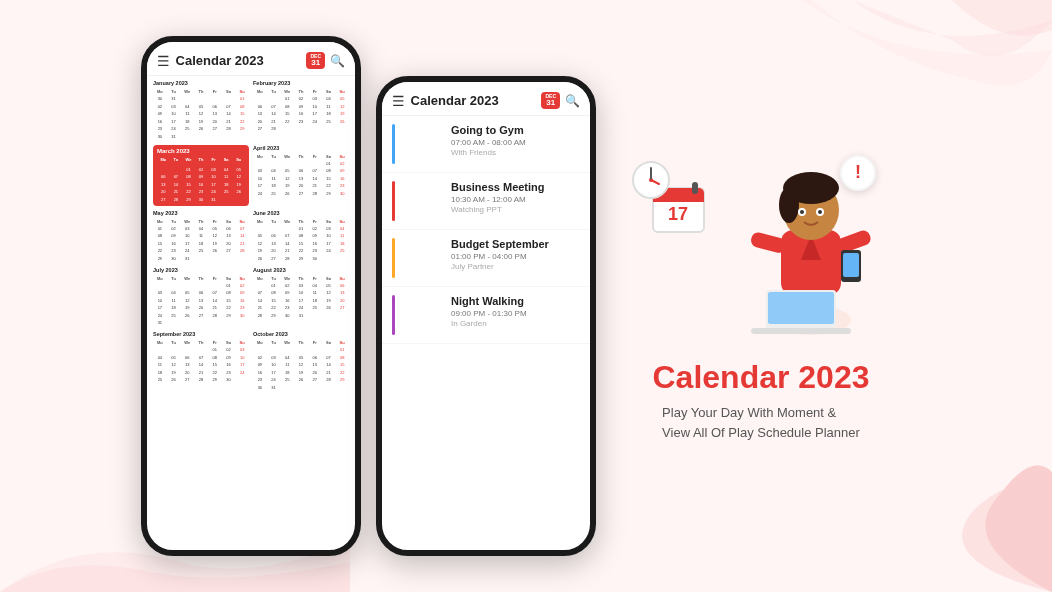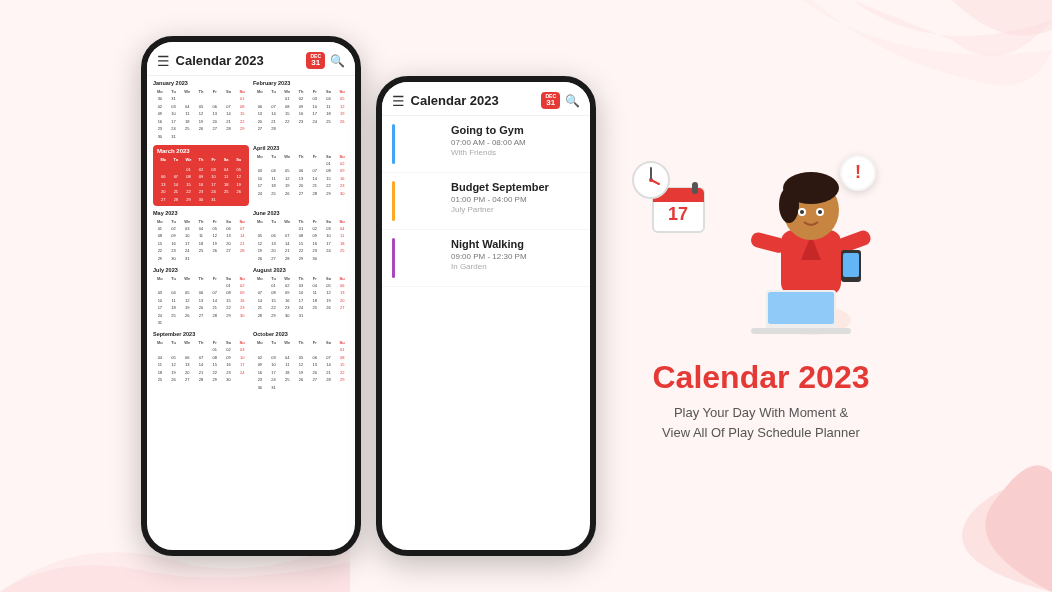--- a/index.html
+++ b/index.html
@@ -232,21 +232,20 @@
       font-weight: 800;
       color: #e53935;
       text-align: center;
       margin-bottom: 8px;
       line-height: 1.1;
     }
 
     .app-tagline-subtitle {
       font-size: 13px;
       color: #555;
-      text-align: center;
       line-height: 1.5;
       font-weight: 400;
     }
 
     
     .cal-icon-17 {
       position: absolute;
       left: 20px;
       top: 30px;
       width: 55px;
@@ -828,32 +827,40 @@
     <div class="schedule-content" id="schedule-container">
     <div class="schedule-item">
           <div class="left-bar" style="background: rgb(66, 165, 245);"></div>
           <div class="event-info">
             <div class="event-title">Going to Gym</div>
             <div class="event-time">07:00 AM - 08:00 AM</div>
             <div class="event-location">With Friends</div>
           </div>
         </div>
         <div class="schedule-item">
+          <div class="left-bar" style="background: rgb(229, 57, 53);"></div>
+          <div class="event-info">
+            <div class="event-title">Business Meeting</div>
+            <div class="event-time">10:30 AM - 12:00 AM</div>
+            <div class="event-location">Watching PPT</div>
+          </div>
+        </div>
+        <div class="schedule-item">
           <div class="left-bar" style="background: rgb(255, 167, 38);"></div>
           <div class="event-info">
             <div class="event-title">Budget September</div>
             <div class="event-time">01:00 PM - 04:00 PM</div>
             <div class="event-location">July Partner</div>
           </div>
         </div>
         <div class="schedule-item">
           <div class="left-bar" style="background: rgb(171, 71, 188);"></div>
           <div class="event-info">
             <div class="event-title">Night Walking</div>
-            <div class="event-time">09:00 PM - 12:30 PM</div>
+            <div class="event-time">09:00 PM - 01:30 PM</div>
             <div class="event-location">In Garden</div>
           </div>
         </div>
       </div>
   </div>
 
   <div class="right-section">
 
     <div class="illustration">
 

